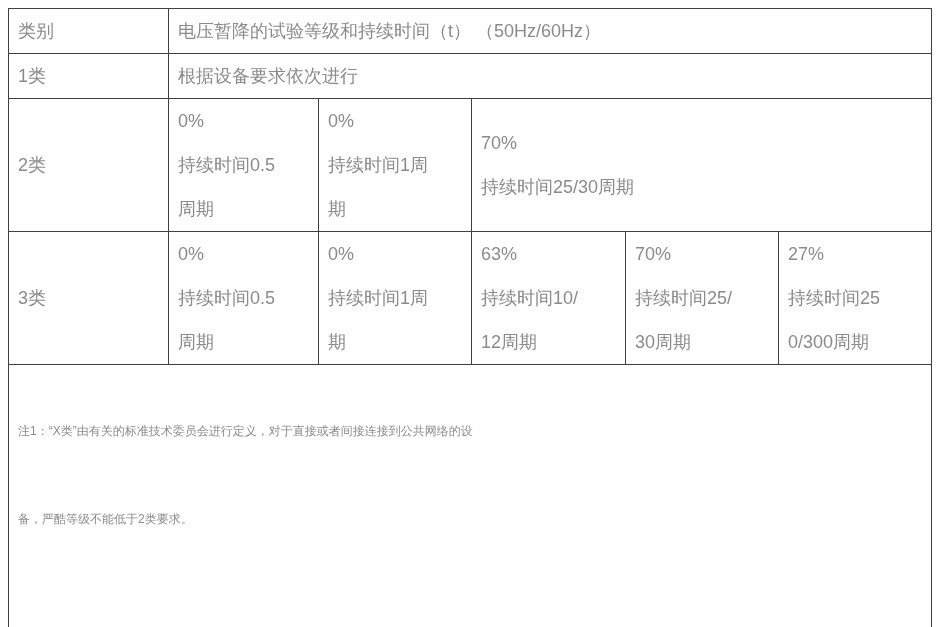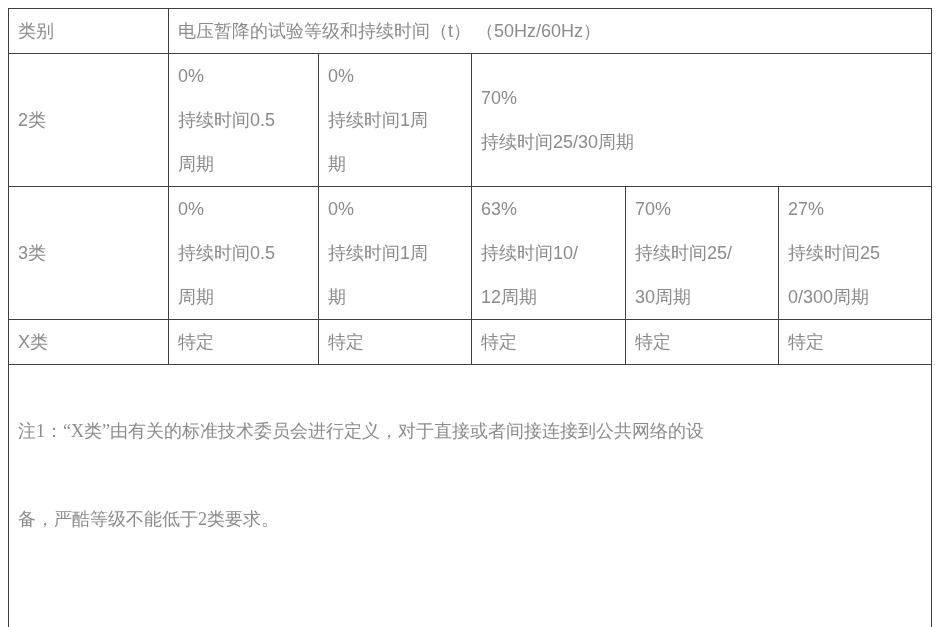--- a/index.html
+++ b/index.html
@@ -42,22 +42,21 @@
     padding: 1px 6px 1px 9px;
     vertical-align: top;
     white-space: normal;
   }
   .note-line {
     display: block;
     height: 44px;
     line-height: 44px;
     white-space: nowrap;
     color: #8b8b8b;
-    font-size: 18px;
-    font-family: Liberation Serif, serif;
+    font-size: 12px;
   }
 </style>
 </head>
 <body>
 
 <div class="doc">
   <table class="sev-table">
     <colgroup>
       <col style="width:160px">
       <col style="width:150px">
@@ -66,20 +65,24 @@
       <col style="width:153px">
       <col style="width:153px">
     </colgroup>
 
     <tbody>
         <tr class="r-header">
       <td>类别</td>
       <td colspan="5">电压暂降的试验等级和持续时间（t） （50Hz/60Hz）</td>
     </tr>
 
+    <tr class="r-class1">
+      <td>1类</td>
+      <td colspan="5">根据设备要求依次进行</td>
+    </tr>
 
     <tr class="r-class2">
       <td>2类</td>
       <td>0%
 持续时间0.5
 周期</td>
       <td>0%
 持续时间1周
 期</td>
       <td colspan="3">70%
@@ -98,28 +101,20 @@
 持续时间10/
 12周期</td>
       <td>70%
 持续时间25/
 30周期</td>
       <td>27%
 持续时间25
 0/300周期</td>
     </tr>
 
-    <tr class="r-classx">
-      <td>X类</td>
-      <td>特定</td>
-      <td>特定</td>
-      <td>特定</td>
-      <td>特定</td>
-      <td>特定</td>
-    </tr>
 
     <tr>
       <td colspan="6" class="notes-cell">
         <span class="note-line">注1：“X类”由有关的标准技术委员会进行定义，对于直接或者间接连接到公共网络的设</span>
         <span class="note-line">备，严酷等级不能低于2类要求。</span>
         
         
         
       </td>
     </tr>

